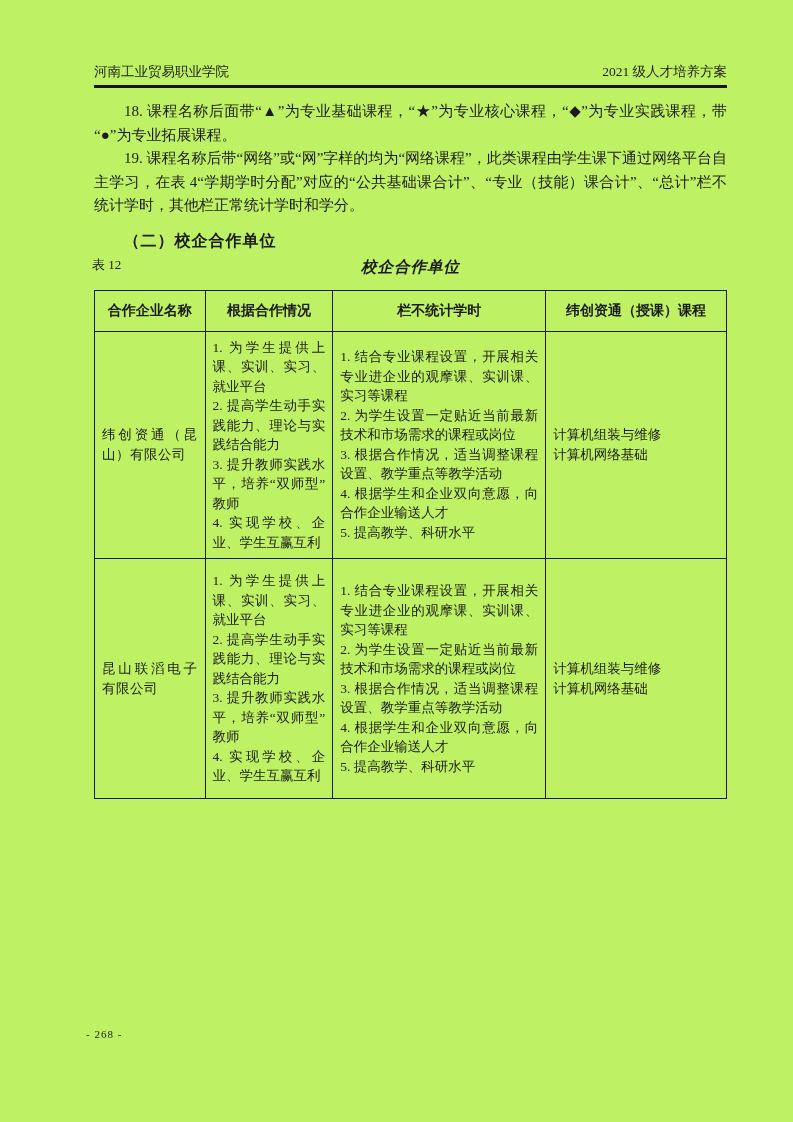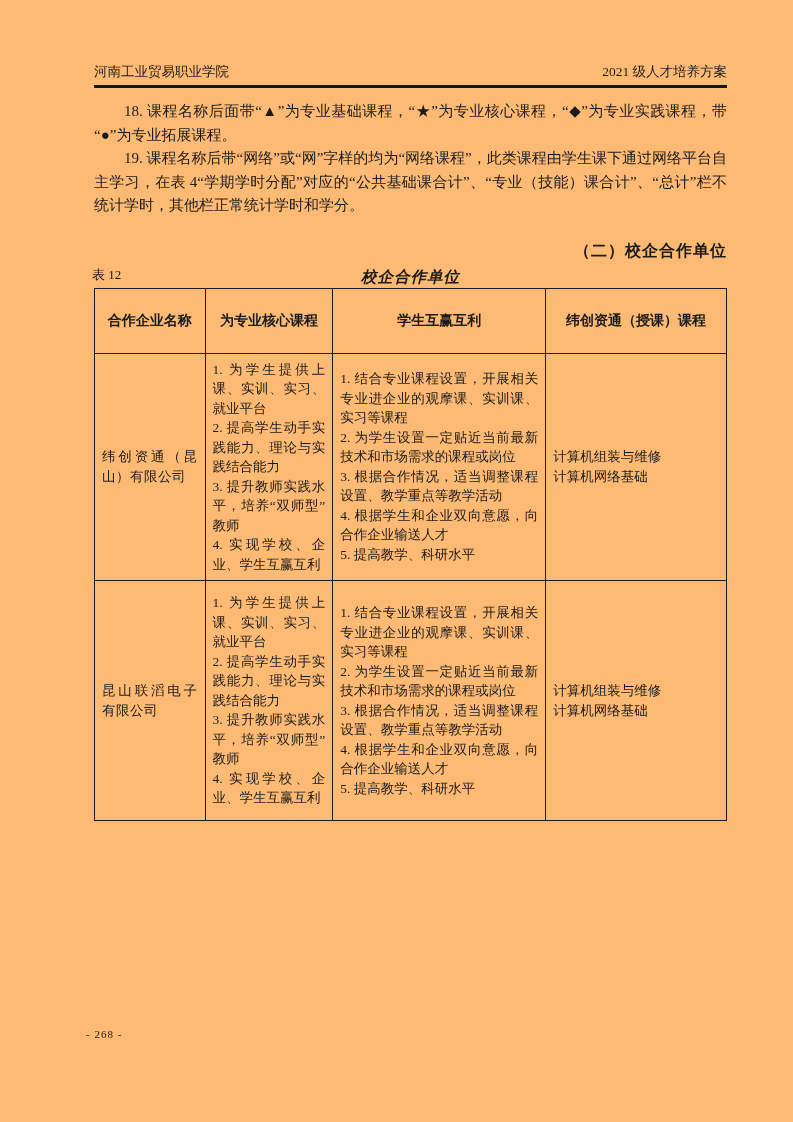--- a/index.html
+++ b/index.html
@@ -2,21 +2,21 @@
 <html lang="zh"><head>
 <meta charset="utf-8">
 <style>
   * { box-sizing: border-box; }
   html, body { margin: 0; padding: 0; background: #ffffff; }
   .page {
     position: relative;
     width: 793px;
     height: 1122px;
     margin: 0 auto;
-    background: #fdba74;
+    background: #bef264;
     color: #1b1b1b;
     font-family: "Liberation Serif", "DejaVu Serif", serif;
     overflow: hidden;
   }
   
   .doc-header {
     margin: 0 66px 0 94px;
     padding-top: 63px;
     display: flex;
     justify-content: space-between;
@@ -35,31 +35,30 @@
     margin: 12px 66px 0 94px;
     font-size: 15px;
     line-height: 23.5px;
   }
   .para {
     margin: 0;
     text-indent: 2em;
     text-align: justify;
   }
   .section-heading {
-    margin: 21px 0 3px 0;
+    margin: 11px 0 3px 0;
     font-size: 16px;
     font-weight: bold;
     text-indent: 1.85em;
     letter-spacing: 1px;
-    text-align: right;
   }
   .table-caption-row {
     position: relative;
     text-align: center;
-    margin: 1px 0 2px 0;
+    margin: 1px 0 14px 0;
     height: 21px;
   }
   .table-label {
     position: absolute;
     left: -2px;
     bottom: 0;
     font-size: 13px;
     font-weight: normal;
   }
   .table-caption {
@@ -78,21 +77,21 @@
   .coop-table col.c2 { width: 20.2%; }
   .coop-table col.c3 { width: 33.7%; }
   .coop-table col.c4 { width: 28.6%; }
   .coop-table th, .coop-table td {
     border: 1.5px solid #1d1d1d;
     vertical-align: middle;
   }
   .coop-table th {
     font-size: 14px;
     font-weight: bold;
-    padding: 20px 2px;
+    padding: 8px 2px;
     text-align: center;
   }
   .coop-table tr.r1 { height: 214px; }
   .coop-table tr.r2 { height: 240px; }
   .coop-table td {
     font-size: 13.5px;
     line-height: 19.5px;
     padding: 6px 7px;
   }
   .cell-company { text-align: justify; padding: 6px 9px; letter-spacing: 0.5px; }
@@ -134,22 +133,22 @@
     <table class="coop-table">
       <colgroup>
         <col class="c1">
           <col class="c2">
           <col class="c3">
           <col class="c4">
       </colgroup>
       <thead>
         <tr>
           <th>合作企业名称</th>
-          <th>为专业核心课程</th>
-          <th>学生互赢互利</th>
+          <th>根据合作情况</th>
+          <th>栏不统计学时</th>
           <th>纬创资通（授课）课程</th>
         </tr>
       </thead>
       <tbody>
         <tr class="r1">
           <td class="cell-company">
             <div>纬创资通（昆山）有限公司</div>
           </td>
           <td class="cell-list">
             <div class="line">1. 为学生提供上课、实训、实习、就业平台</div>

